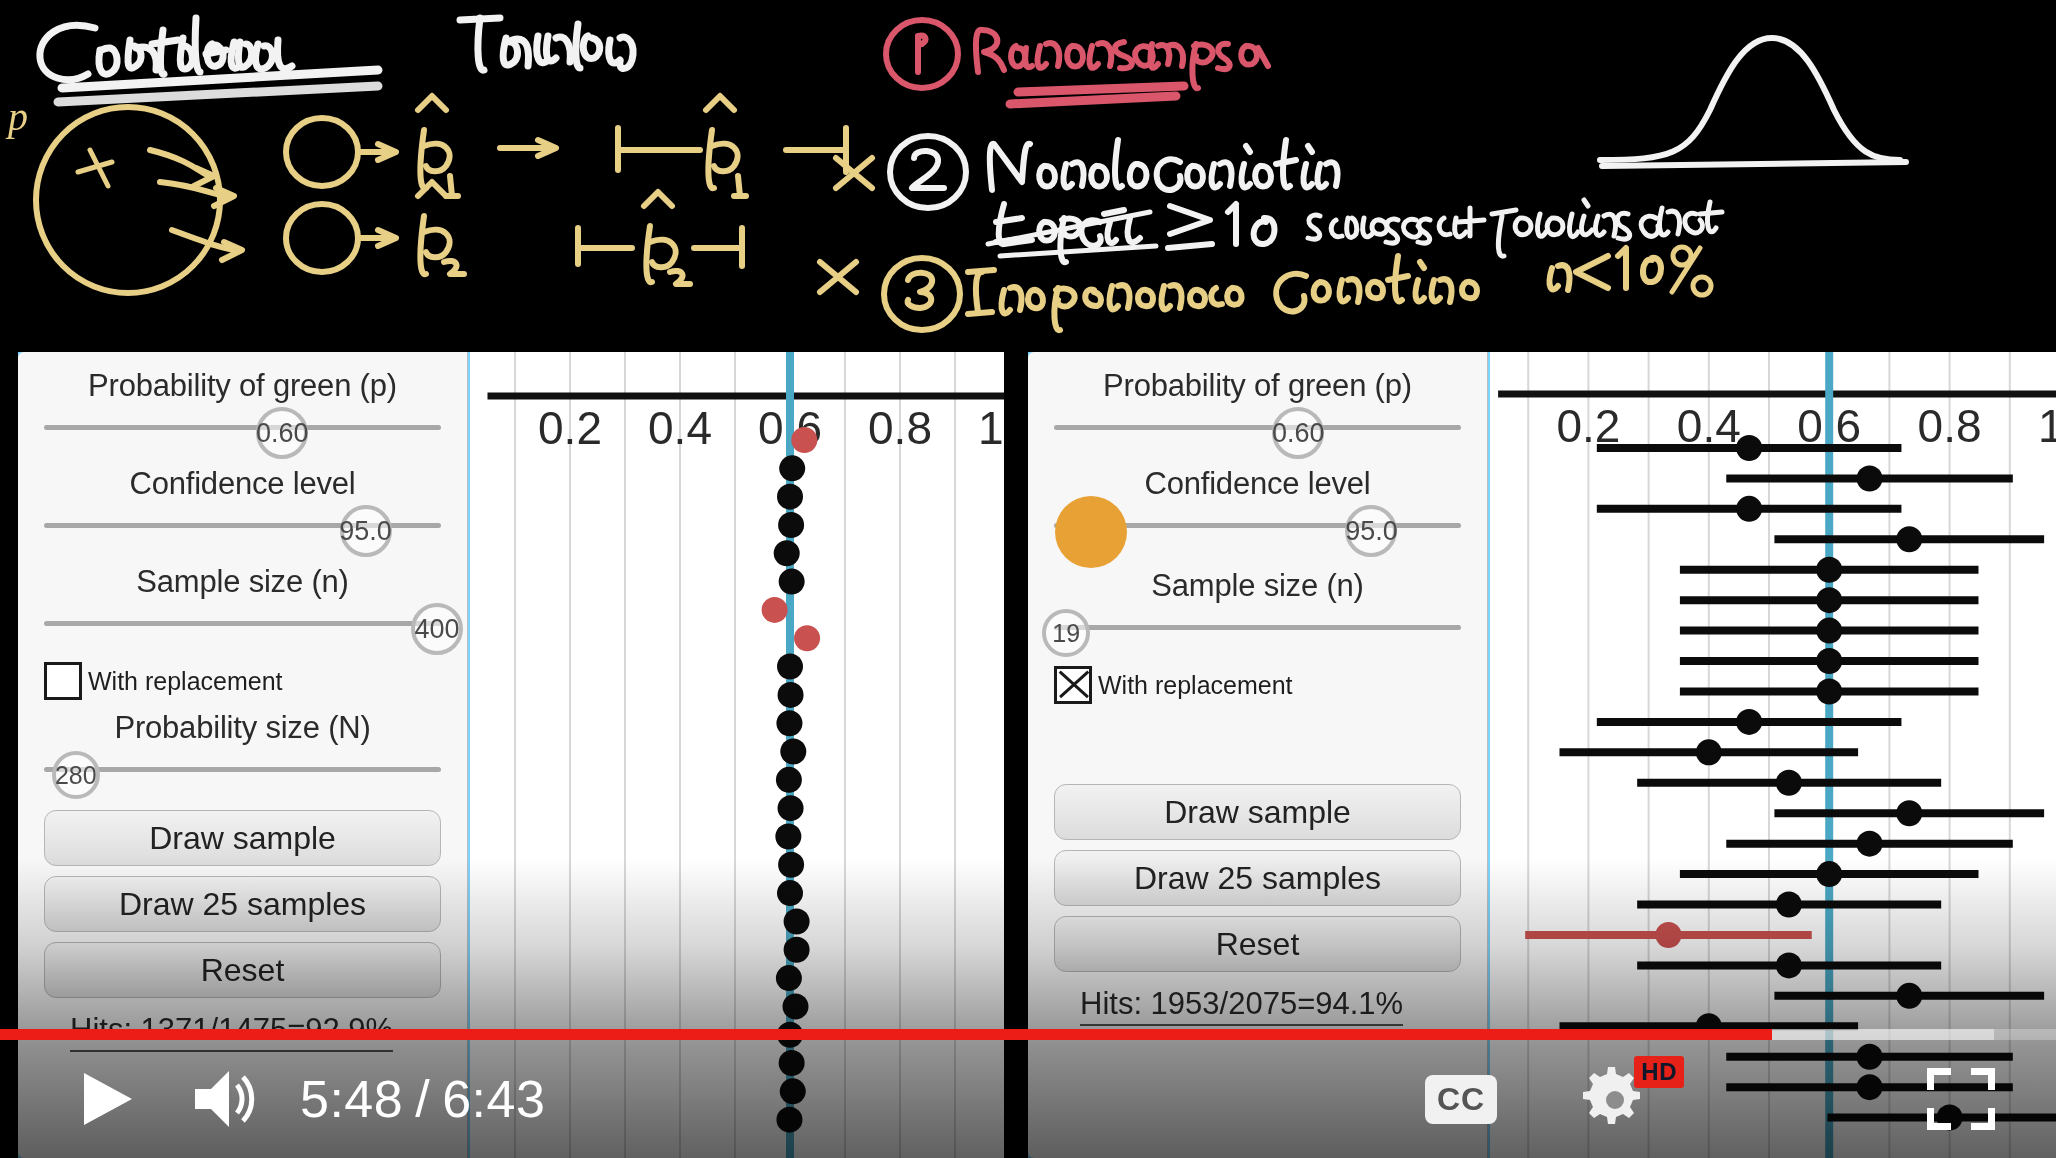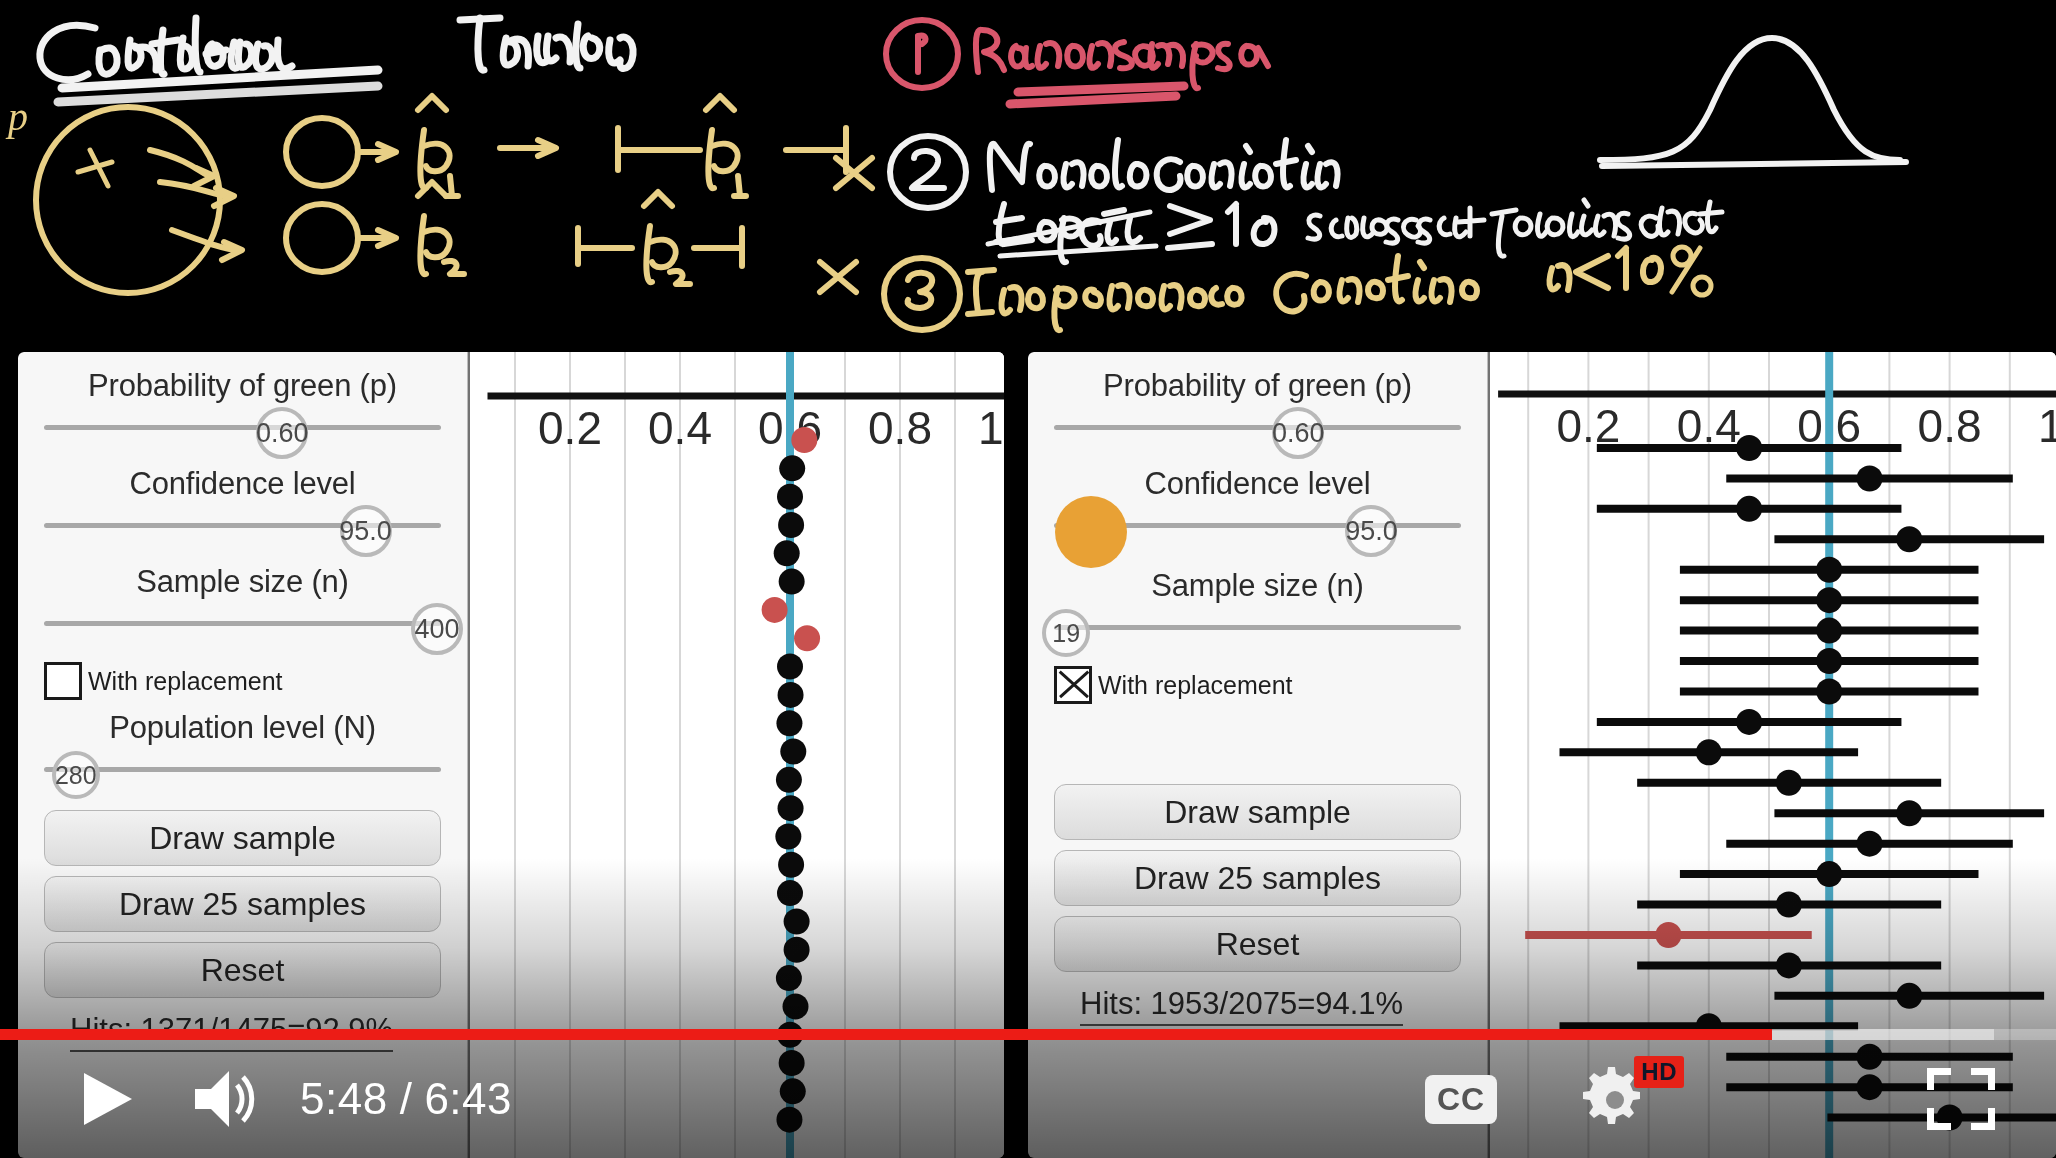--- a/index.html
+++ b/index.html
@@ -4,21 +4,21 @@
 <style>
   html,body{margin:0;padding:0;background:#000;}
   body{width:2056px;height:1158px;overflow:hidden;font-family:"Liberation Sans",sans-serif;}
   #stage{position:relative;width:2056px;height:1158px;background:#000;overflow:hidden;}
 
   
   #board{position:absolute;left:0;top:0;width:2056px;height:340px;background:#000;}
   #board svg{position:absolute;left:0;top:0;}
 
   
-  .applet{position:absolute;background:#737373;overflow:hidden;border-radius:6px;}
+  .applet{position:absolute;background:#7dd3fc;overflow:hidden;}
   .applet-left{left:18px;top:352px;width:986px;height:806px;}
   .applet-right{left:1028px;top:352px;width:1028px;height:806px;}
 
   .ctrlcol{position:absolute;left:0;top:0;bottom:0;background:#f7f7f7;
            border-right:1px solid #bdbdbd;box-sizing:border-box;}
   .ctrlcol.lc{width:450px;border-radius:6px 0 0 6px;}
   .ctrlcol.rc{width:460px;border-radius:6px 0 0 6px;}
 
   .chartcol{position:absolute;top:0;bottom:0;right:0;background:#fff;overflow:hidden;}
   .chartcol.lc{left:452px;}
@@ -61,21 +61,21 @@
           background:linear-gradient(to bottom,rgba(0,0,0,0) 0%,rgba(0,0,0,0.16) 30%,rgba(0,0,0,0.42) 62%,rgba(0,0,0,0.62) 100%);
           pointer-events:none;}
   #progress{position:absolute;left:0;right:0;bottom:118px;height:11px;background:rgba(255,255,255,0.28);}
   #progbuf{position:absolute;left:0;top:0;height:100%;background:rgba(255,255,255,0.45);}
   #progplay{position:absolute;left:0;top:0;height:100%;background:#ec1c16;}
   #ytctrls{position:absolute;left:0;right:0;bottom:0;height:118px;}
   .ytbtn{position:absolute;bottom:0;height:118px;display:flex;align-items:center;justify-content:center;}
   #playbtn{left:60px;width:96px;}
   #volbtn{left:180px;width:96px;}
   #timetext{position:absolute;left:300px;bottom:0;height:118px;display:flex;align-items:center;
-            color:#fff;font-size:44px;letter-spacing:0.5px;}
+            color:#fff;font-size:52px;letter-spacing:0.5px;}
   #ccbtn{right:540px;width:110px;}
   #gearbtn{right:380px;width:120px;}
   #fsbtn{right:40px;width:110px;}
   #hdbadge{position:absolute;right:372px;bottom:70px;background:#e62117;color:#0f172a;
            font-size:24px;font-weight:bold;padding:2px 7px;border-radius:3px;letter-spacing:0.5px;}
 </style>
 </head>
 <body>
 
 <div id="stage">
@@ -343,21 +343,21 @@
           <div class="sknob" style="left:99%">400</div>
         </div>
       </div>
 
       <div class="chkrow">
         <div class="chkbox"></div>
         <div class="chklabel">With replacement</div>
       </div>
 
       <div style="padding-top:10px">
-        <div class="slabel">Population level (N)</div>
+        <div class="slabel">Probability size (N)</div>
         <div class="sliderrow">
           <div class="strack"></div>
           <div class="sknob small" style="left:8%">280</div>
         </div>
       </div>
 
       <div style="padding-top:14px">
         <div class="btn">Draw sample</div>
         <div class="btn">Draw 25 samples</div>
         <div class="btn">Reset</div>

